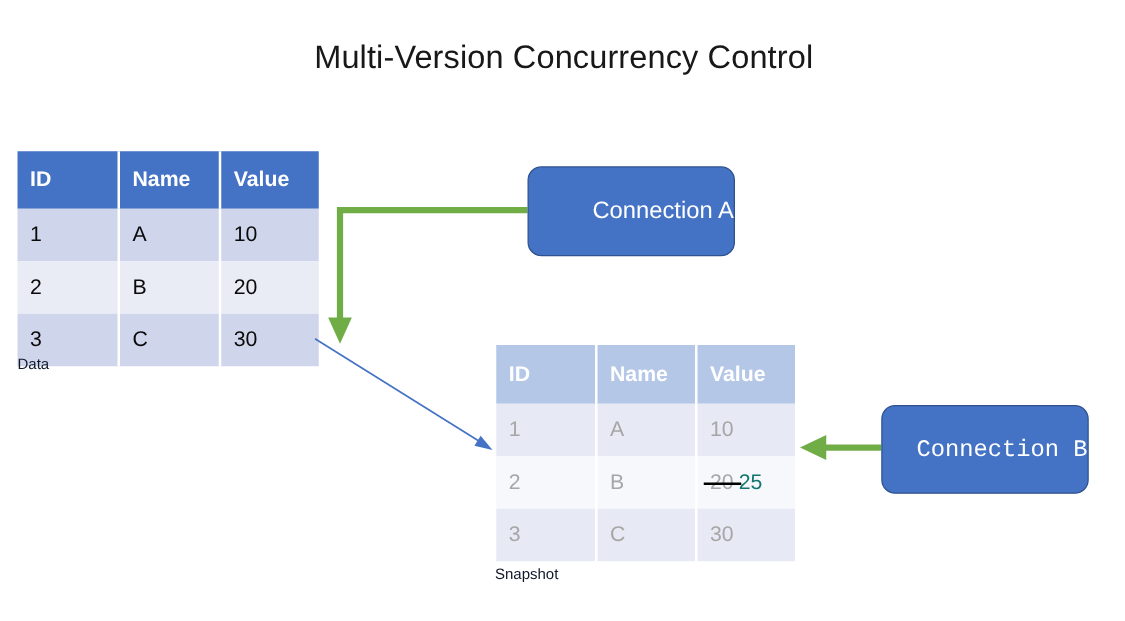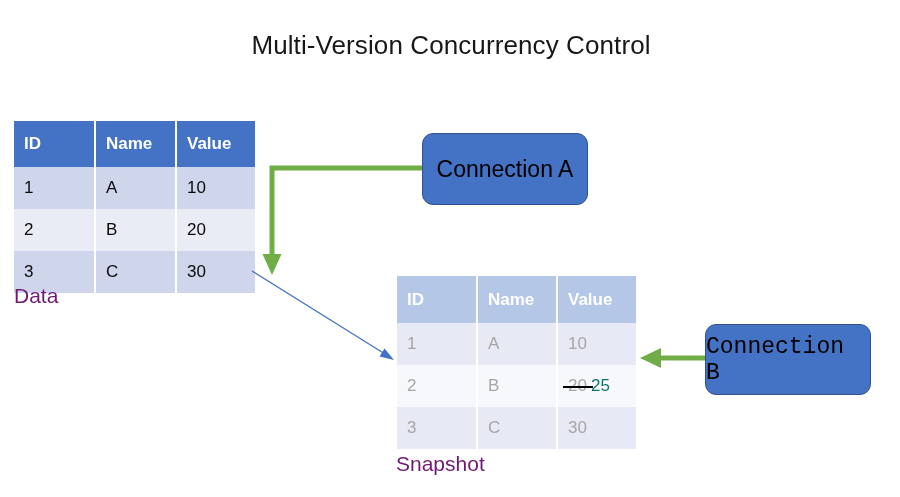--- a/index.html
+++ b/index.html
@@ -76,22 +76,22 @@
   }
   #data-table tr.odd td  { background: #CFD5EA; }
   #data-table tr.even td { background: #E9EBF5; }
   #data-table .col-id    { width: 81px; }
   #data-table .col-name  { width: 81px; }
   #data-table .col-value { width: 79px; }
   #data-table .cellsep { border-left: 2px solid #ffffff; }
 
   .caption {
     position: absolute;
-    font-size: 21px;
-    color: #701a75;
+    font-size: 12px;
+    color: #0f172a;
     white-space: nowrap;
   }
   #data-caption { left: 14px; top: 284px; }
   #snapshot-caption { left: 396px; top: 452px; }
 
   
   #snapshot-table {
     left: 397px;
     top: 243px;
     width: 239px;
@@ -131,25 +131,25 @@
     color: #0f766e;
     font-weight: 400;
   }
 
   
   .conn-box {
     position: absolute;
     background: #4472C4;
     border: 1px solid #2F528F;
     border-radius: 11px;
-    color: #000000;
-    font-size: 23px;
+    color: #ffffff;
+    font-size: 19px;
     display: flex;
     align-items: center;
-    justify-content: center;
+    justify-content: flex-end;
     box-sizing: border-box;
   }
   #conn-a {
     left: 422px;
     top: 133px;
     width: 166px;
     height: 72px;
   }
   #conn-b {
     left: 705px;

